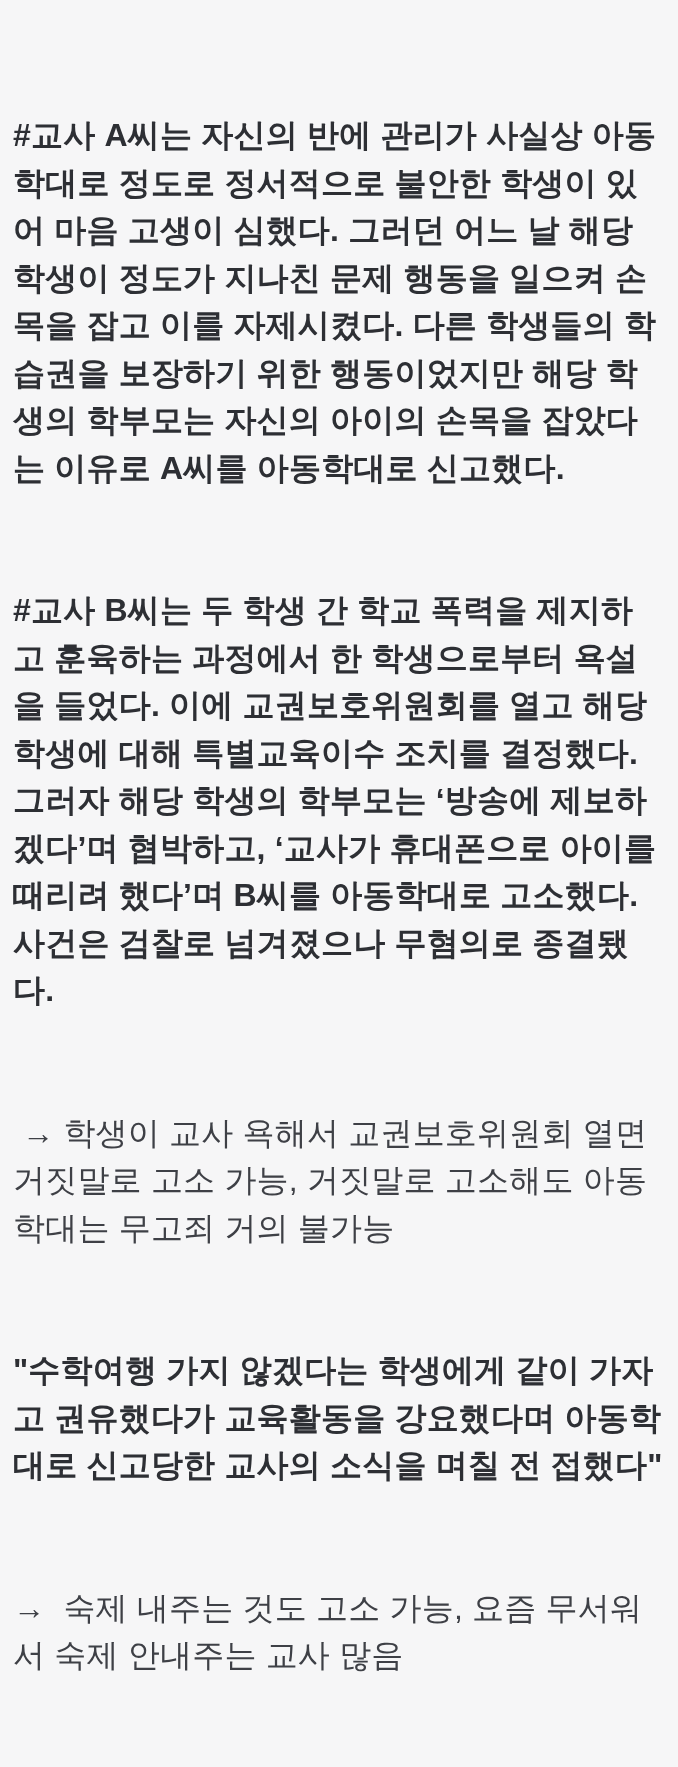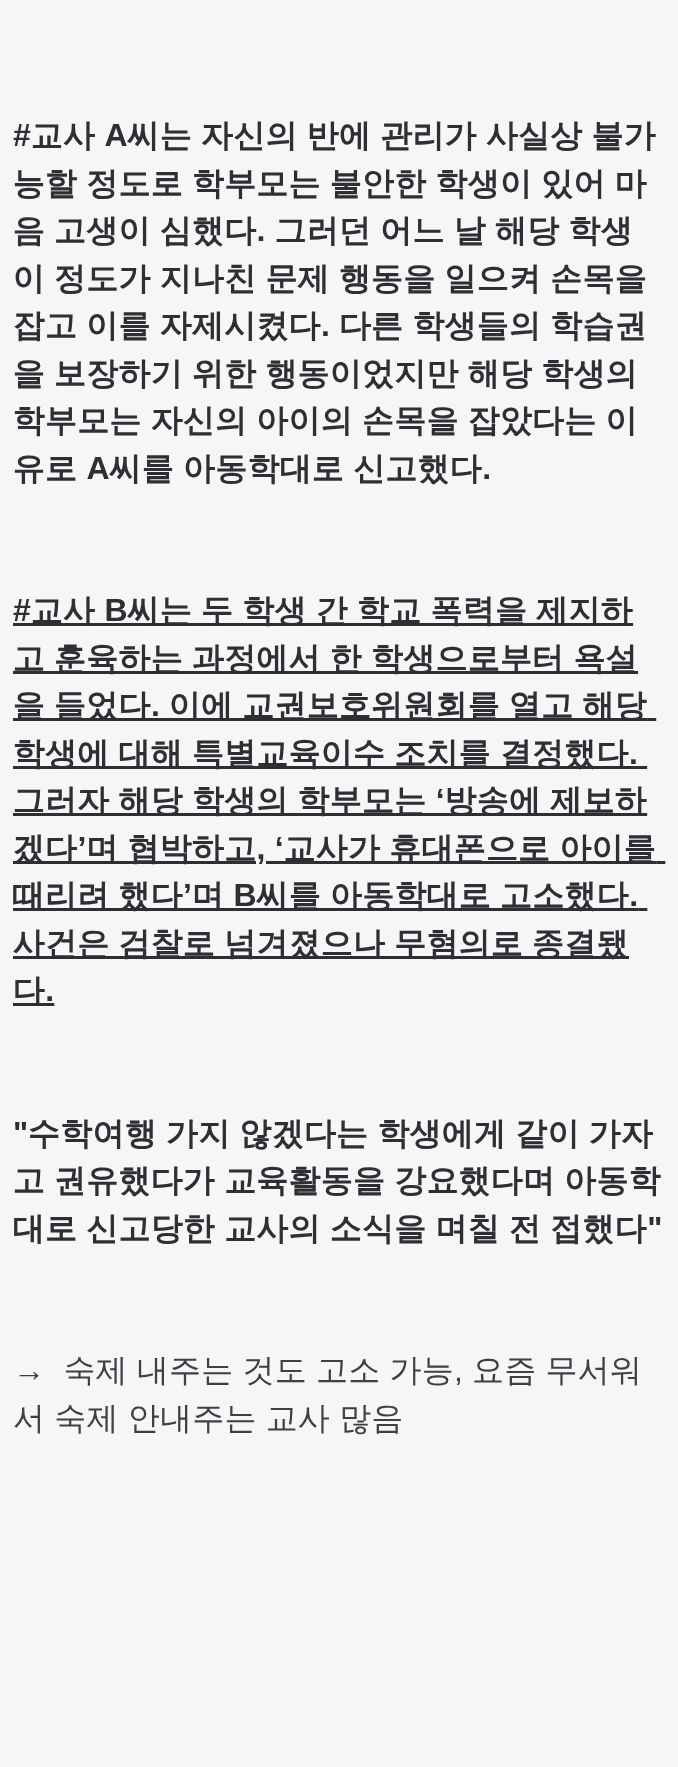--- a/index.html
+++ b/index.html
@@ -28,26 +28,27 @@
     margin: 0;
   }
   .story {
     font-weight: 700;
     color: var(--bold-color, #2d2f34);
   }
   .comment {
     font-weight: 400;
     color: var(--regular-color, #3e4046);
   }
-  .gap-sm { margin-top: 47px; text-decoration: underline; }
+  .gap-sm { margin-top: 47px; }
   .gap-lg { margin-top: 102px; }
 </style>
 </head>
 <body>
 
 <main class="post-body">
-  <p class="story">#교사 A씨는 자신의 반에 관리가 사실상 불가능할 정도로 학부모는 불안한 학생이 있어 마음 고생이 심했다. 그러던 어느 날 해당 학생이 정도가 지나친 문제 행동을 일으켜 손목을 잡고 이를 자제시켰다. 다른 학생들의 학습권을 보장하기 위한 행동이었지만 해당 학생의 학부모는 자신의 아이의 손목을 잡았다는 이유로 A씨를 아동학대로 신고했다.</p>
+  <p class="story">#교사 A씨는 자신의 반에 관리가 사실상 아동학대로 정도로 정서적으로 불안한 학생이 있어 마음 고생이 심했다. 그러던 어느 날 해당 학생이 정도가 지나친 문제 행동을 일으켜 손목을 잡고 이를 자제시켰다. 다른 학생들의 학습권을 보장하기 위한 행동이었지만 해당 학생의 학부모는 자신의 아이의 손목을 잡았다는 이유로 A씨를 아동학대로 신고했다.</p>
   <p class="story gap-sm">#교사 B씨는 두 학생 간 학교 폭력을 제지하고 훈육하는 과정에서 한 학생으로부터 욕설을 들었다. 이에 교권보호위원회를 열고 해당 학생에 대해 특별교육이수 조치를 결정했다. 그러자 해당 학생의 학부모는 ‘방송에 제보하겠다’며 협박하고, ‘교사가 휴대폰으로 아이를 때리려 했다’며 B씨를 아동학대로 고소했다. 사건은 검찰로 넘겨졌으나 무혐의로 종결됐다.</p>
+  <p class="comment"> → 학생이 교사 욕해서 교권보호위원회 열면 거짓말로 고소 가능, 거짓말로 고소해도 아동학대는 무고죄 거의 불가능</p>
   <p class="story gap-lg">"수학여행 가지 않겠다는 학생에게 같이 가자고 권유했다가 교육활동을 강요했다며 아동학대로 신고당한 교사의 소식을 며칠 전 접했다"</p>
   <p class="comment">→  숙제 내주는 것도 고소 가능, 요즘 무서워서 숙제 안내주는 교사 많음</p>
   
   
 </main>
 
 </body></html>

